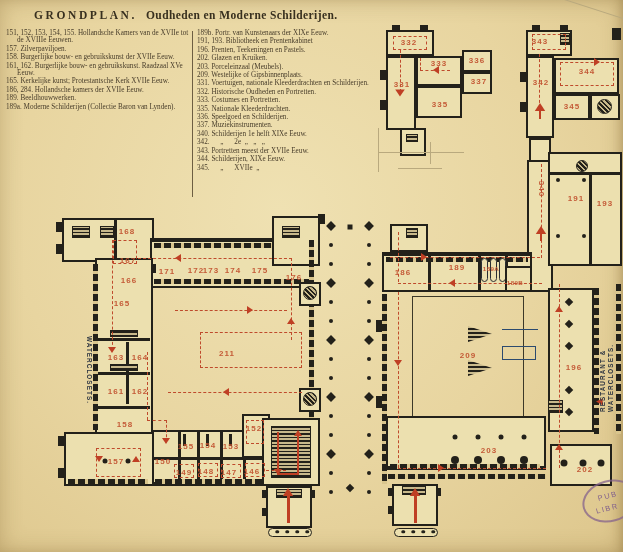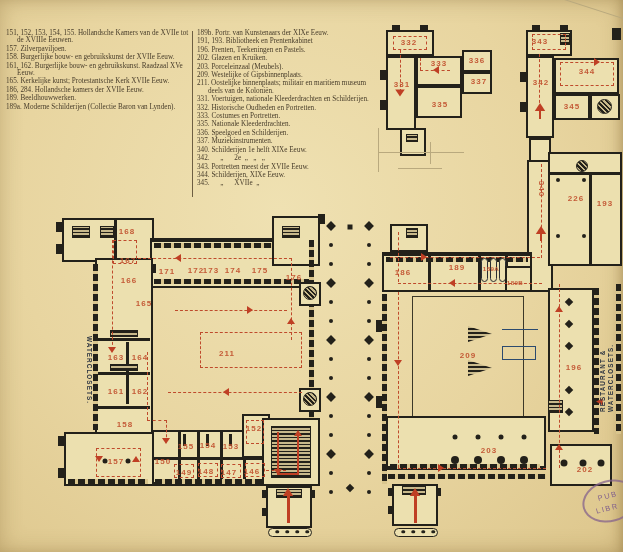--- a/index.html
+++ b/index.html
@@ -54,40 +54,42 @@
           font-size:6.3px;letter-spacing:1.1px;color:#2d3542;font-weight:bold;}
   .stamp{left:582px;top:480px;width:56px;height:42px;border:2.2px solid rgba(134,99,140,.75);
          border-radius:50%;transform:rotate(-15deg);color:#83628c;
          font-family:"Liberation Sans","DejaVu Sans",sans-serif;font-size:7.5px;letter-spacing:1.6px;}
 </style>
 </head>
 <body>
 
 <div class="page">
 
+  <div class="title">
+    <span class="main">GRONDPLAN.</span><span class="subj">Oudheden en Moderne Schilderijen.</span>
+  </div>
 
   <div class="legend lleft" id="legend-left">
       <div class="e">151, 152, 153, 154, 155. Hollandsche Kamers van de XVIIe tot de XVIIIe Eeuwen.</div>
       <div class="e">157. Zilverpaviljoen.</div>
       <div class="e">158. Burgerlijke bouw- en gebruikskunst der XVIIe Eeuw.</div>
       <div class="e">161, 162. Burgerlijke bouw- en gebruikskunst. Raadzaal XVe Eeuw.</div>
       <div class="e">165. Kerkelijke kunst; Protestantsche Kerk XVIIe Eeuw.</div>
       <div class="e">186, 284. Hollandsche kamers der XVIIe Eeuw.</div>
       <div class="e">189. Beeldhouwwerken.</div>
       <div class="e">189a. Moderne Schilderijen (Collectie Baron van Lynden).</div>
     </div>
   <div class="vrule"></div>
   <div class="legend lright" id="legend-right">
       <div class="e">189b. Portr. van Kunstenaars der XIXe Eeuw.</div>
       <div class="e">191, 193. Bibliotheek en Prentenkabinet</div>
       <div class="e">196. Prenten, Teekeningen en Pastels.</div>
       <div class="e">202. Glazen en Kruiken.</div>
       <div class="e">203. Porceleinzaal (Meubels).</div>
       <div class="e">209. Westelijke of Gipsbinnenplaats.</div>
-      <div class="e">211. Oostelijke binnenplaats; militair en maritiem museum deels van de Koloniën.</div>
       <div class="e">331. Voertuigen, nationale Kleederdrachten en Schilderijen.</div>
       <div class="e">332. Historische Oudheden en Portretten.</div>
       <div class="e">333. Costumes en Portretten.</div>
       <div class="e">335. Nationale Kleederdrachten.</div>
       <div class="e">336. Speelgoed en Schilderijen.</div>
       <div class="e">337. Muziekinstrumenten.</div>
       <div class="e">340. Schilderijen 1e helft XIXe Eeuw.</div>
       <div class="e">342.      „      2e  „   „   „</div>
       <div class="e">343. Portretten meest der XVIIe Eeuw.</div>
       <div class="e">344. Schilderijen, XIXe Eeuw.</div>
@@ -364,21 +366,21 @@
       <div class="pdot" style="left: 128px; top: 461px; width: 5px; height: 5px;"></div>
       <div class="pdot" style="left: 558px; top: 180px; width: 4px; height: 4px;"></div>
       <div class="pdot" style="left: 584px; top: 180px; width: 4px; height: 4px;"></div>
       <div class="pdot" style="left: 558px; top: 236px; width: 4px; height: 4px;"></div>
       <div class="pdot" style="left: 584px; top: 236px; width: 4px; height: 4px;"></div>
     </div>
   <div id="room-layer" style="left:0;top:0;width:623px;height:552px;">
       <span class="rnum" style="left: 127px; top: 231px;">168</span>
       <span class="rnum" style="left: 128px; top: 260px;">167</span>
       <span class="rnum" style="left: 129px; top: 280px;">166</span>
-      <span class="rnum" style="left: 144px; top: 303px;">165</span>
+      <span class="rnum" style="left: 122px; top: 303px;">165</span>
       <span class="rnum" style="left: 116px; top: 357px;">163</span>
       <span class="rnum" style="left: 140px; top: 357px;">164</span>
       <span class="rnum" style="left: 116px; top: 391px;">161</span>
       <span class="rnum" style="left: 140px; top: 391px;">162</span>
       <span class="rnum" style="left: 125px; top: 424px;">158</span>
       <span class="rnum" style="left: 167px; top: 271px;">171</span>
       <span class="rnum" style="left: 196px; top: 270px;">172</span>
       <span class="rnum" style="left: 211px; top: 270px;">173</span>
       <span class="rnum" style="left: 233px; top: 270px;">174</span>
       <span class="rnum" style="left: 260px; top: 270px;">175</span>
@@ -398,21 +400,21 @@
       <span class="rnum" style="left: 402px; top: 84px;">331</span>
       <span class="rnum" style="left: 439px; top: 63px;">333</span>
       <span class="rnum" style="left: 477px; top: 60px;">336</span>
       <span class="rnum" style="left: 479px; top: 81px;">337</span>
       <span class="rnum" style="left: 440px; top: 104px;">335</span>
       <span class="rnum" style="left: 540px; top: 41px;">343</span>
       <span class="rnum" style="left: 541px; top: 82px;">342</span>
       <span class="rnum" style="left: 587px; top: 71px;">344</span>
       <span class="rnum" style="left: 572px; top: 106px;">345</span>
       <span class="rnum rot" style="left: 541px; top: 189px;">340</span>
-      <span class="rnum" style="left: 576px; top: 198px;">226</span>
+      <span class="rnum" style="left: 576px; top: 198px;">191</span>
       <span class="rnum" style="left: 605px; top: 203px;">193</span>
       <span class="rnum" style="left: 403px; top: 272px;">186</span>
       <span class="rnum" style="left: 457px; top: 267px;">189</span>
       <span class="rnum small" style="left: 491px; top: 268px;">189A</span>
       <span class="rnum small" style="left: 515px; top: 282px;">189B</span>
       <span class="rnum" style="left: 468px; top: 355px;">209</span>
       <span class="rnum" style="left: 574px; top: 367px;">196</span>
       <span class="rnum" style="left: 489px; top: 450px;">203</span>
       <span class="rnum" style="left: 585px; top: 469px;">202</span>
     </div>

